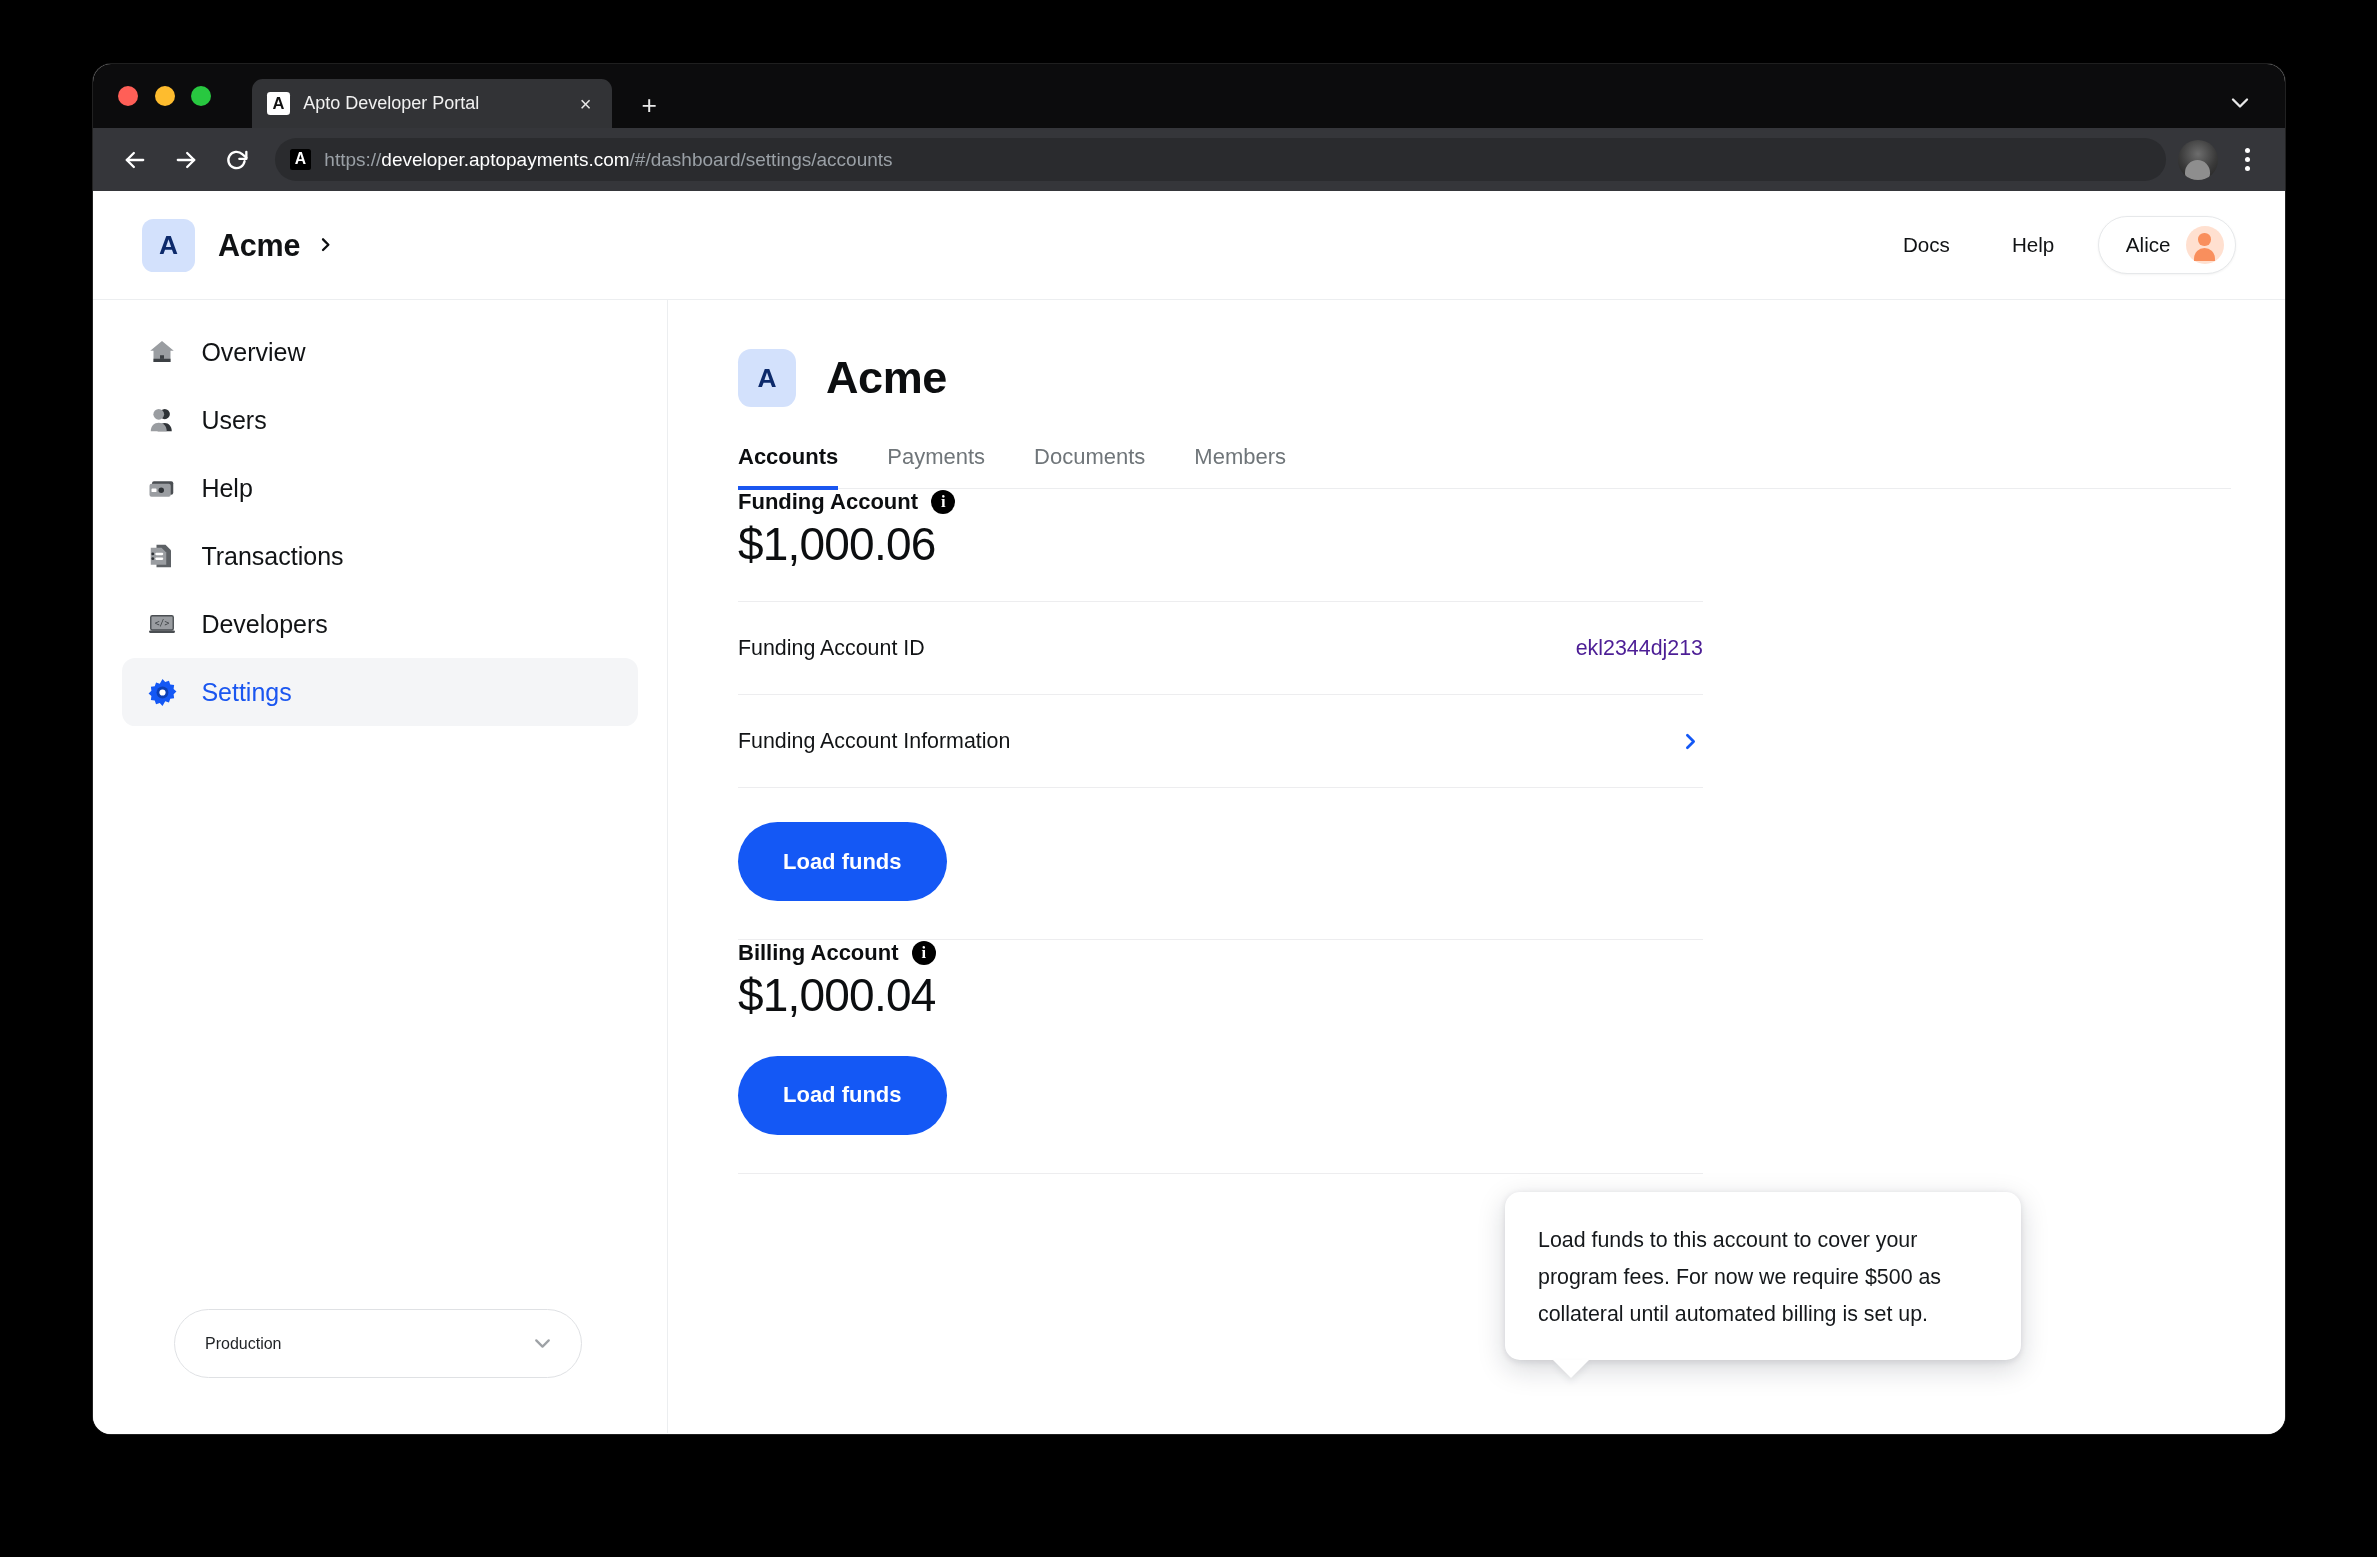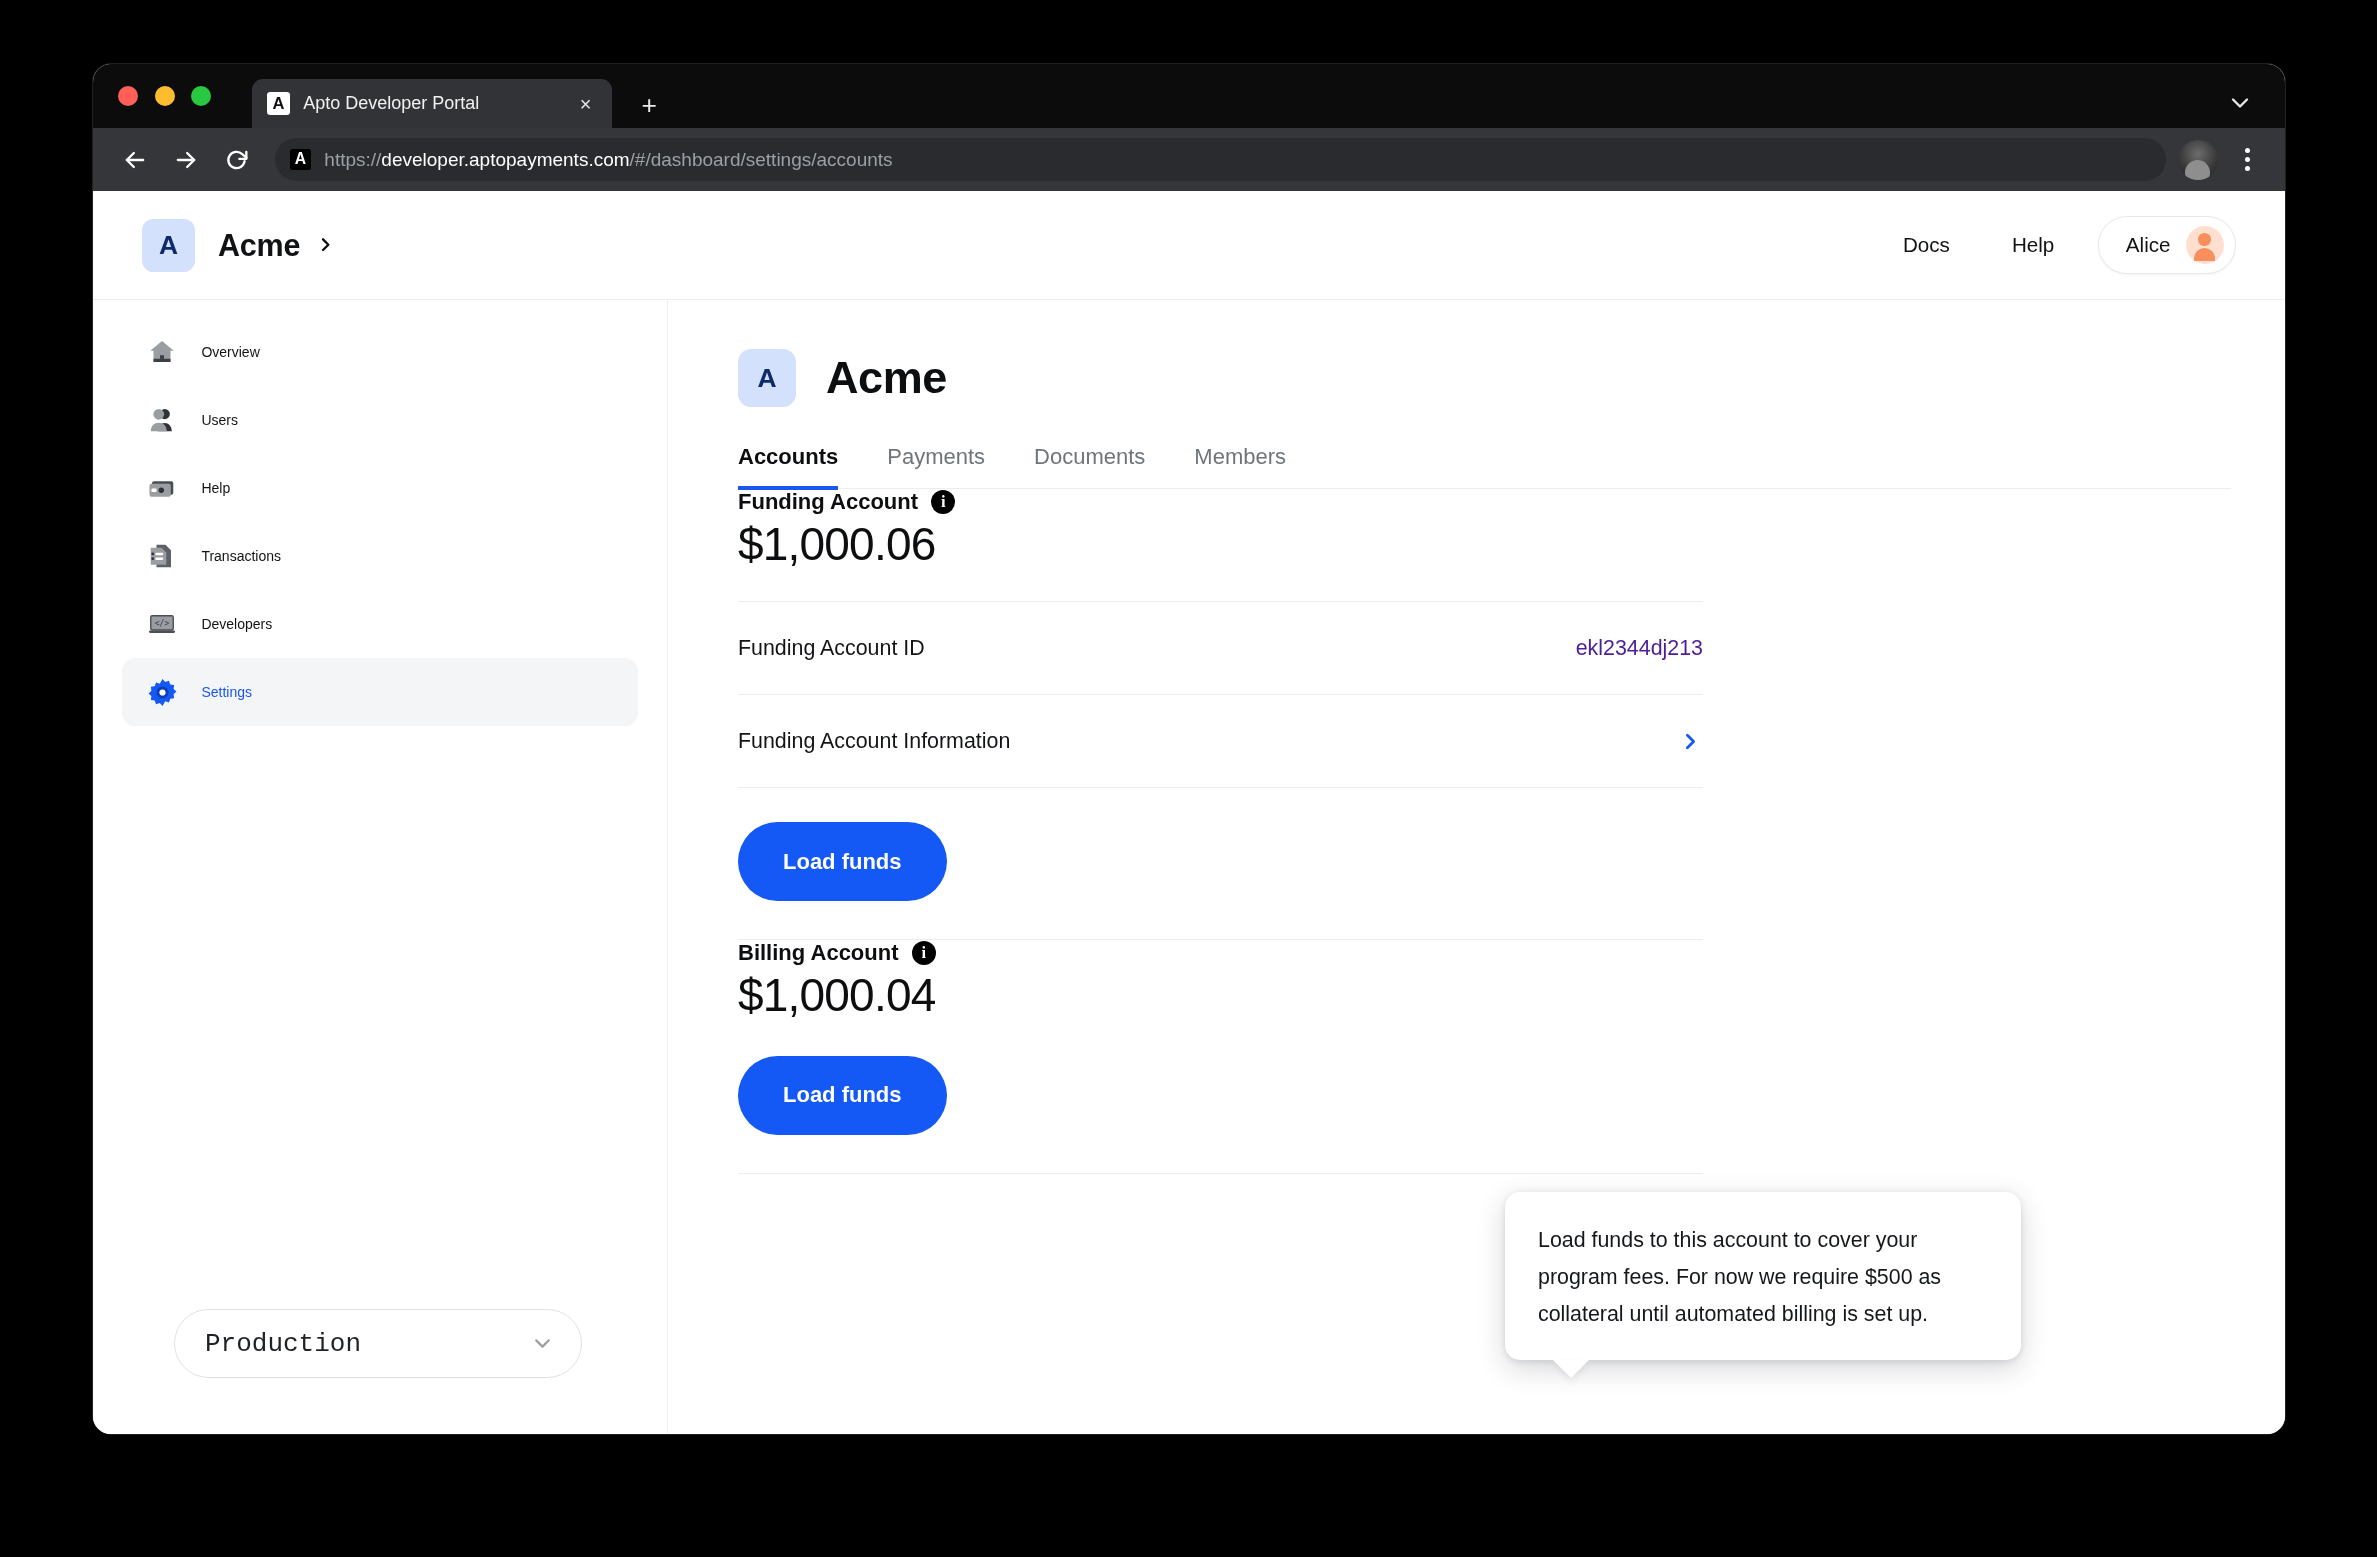--- a/index.html
+++ b/index.html
@@ -301,41 +301,41 @@
   .nav-item.active { background: #f4f5f7; }
   .nav-icon {
     width: 36px;
     height: 36px;
     flex: none;
     display: flex;
     align-items: center;
     justify-content: center;
   }
   .nav-label {
-    font-size: 14px;
+    font-size: 25px;
     color: #111315;
     margin-left: 21.4px;
   }
   .nav-item.active .nav-label { color: #1a56f0; font-weight: 400; }
 
   .env-select {
     position: absolute;
     left: 81px;
     bottom: 55px;
     width: 408px;
     height: 69px;
     border: 0.8px solid #dfe1e4;
     border-radius: 35px;
     background: #ffffff;
     display: flex;
     align-items: center;
     padding: 0 26.4px 0 30px;
     box-sizing: border-box;
   }
-  .env-value { font-size: 26px; color: #1f2225; font-family: Liberation Mono, monospace; }
+  .env-value { font-size: 16px; color: #1f2225; }
   .env-chevron { margin-left: auto; display: flex; align-items: center; }
 
   
   .main {
     flex: 1;
     position: relative;
     padding: 49px 0 0 70px;
     box-sizing: border-box;
     min-width: 0;
   }

